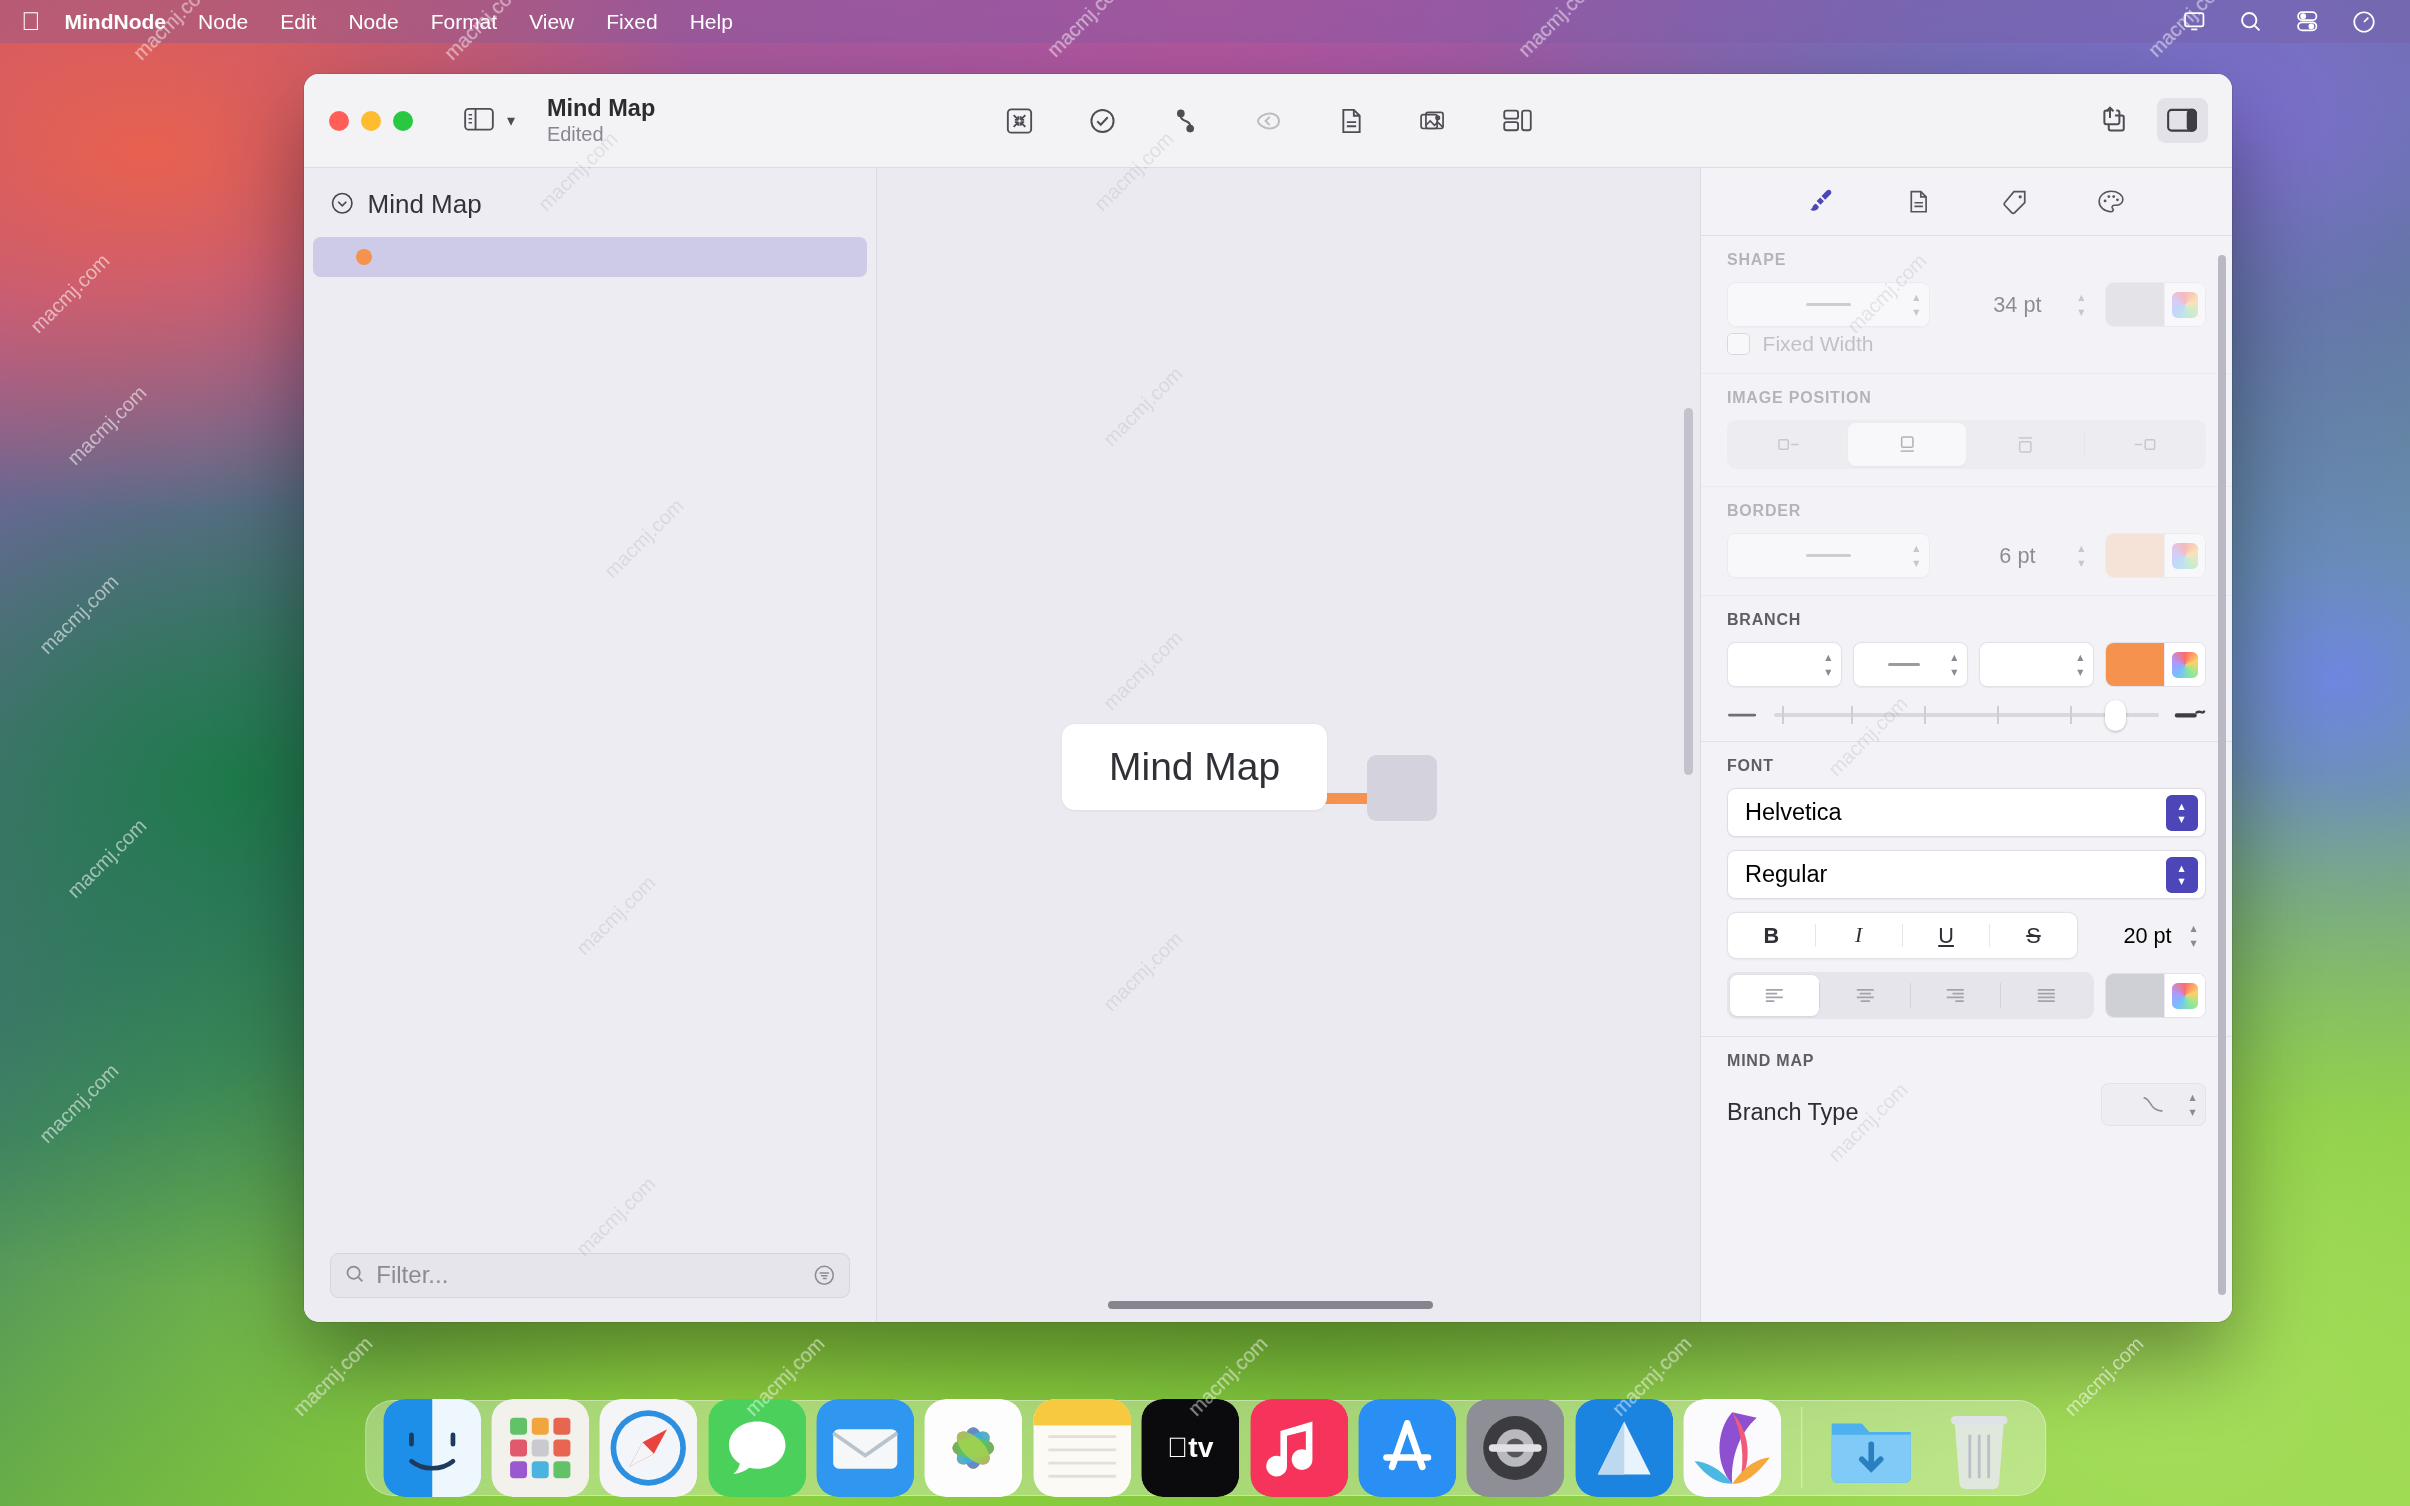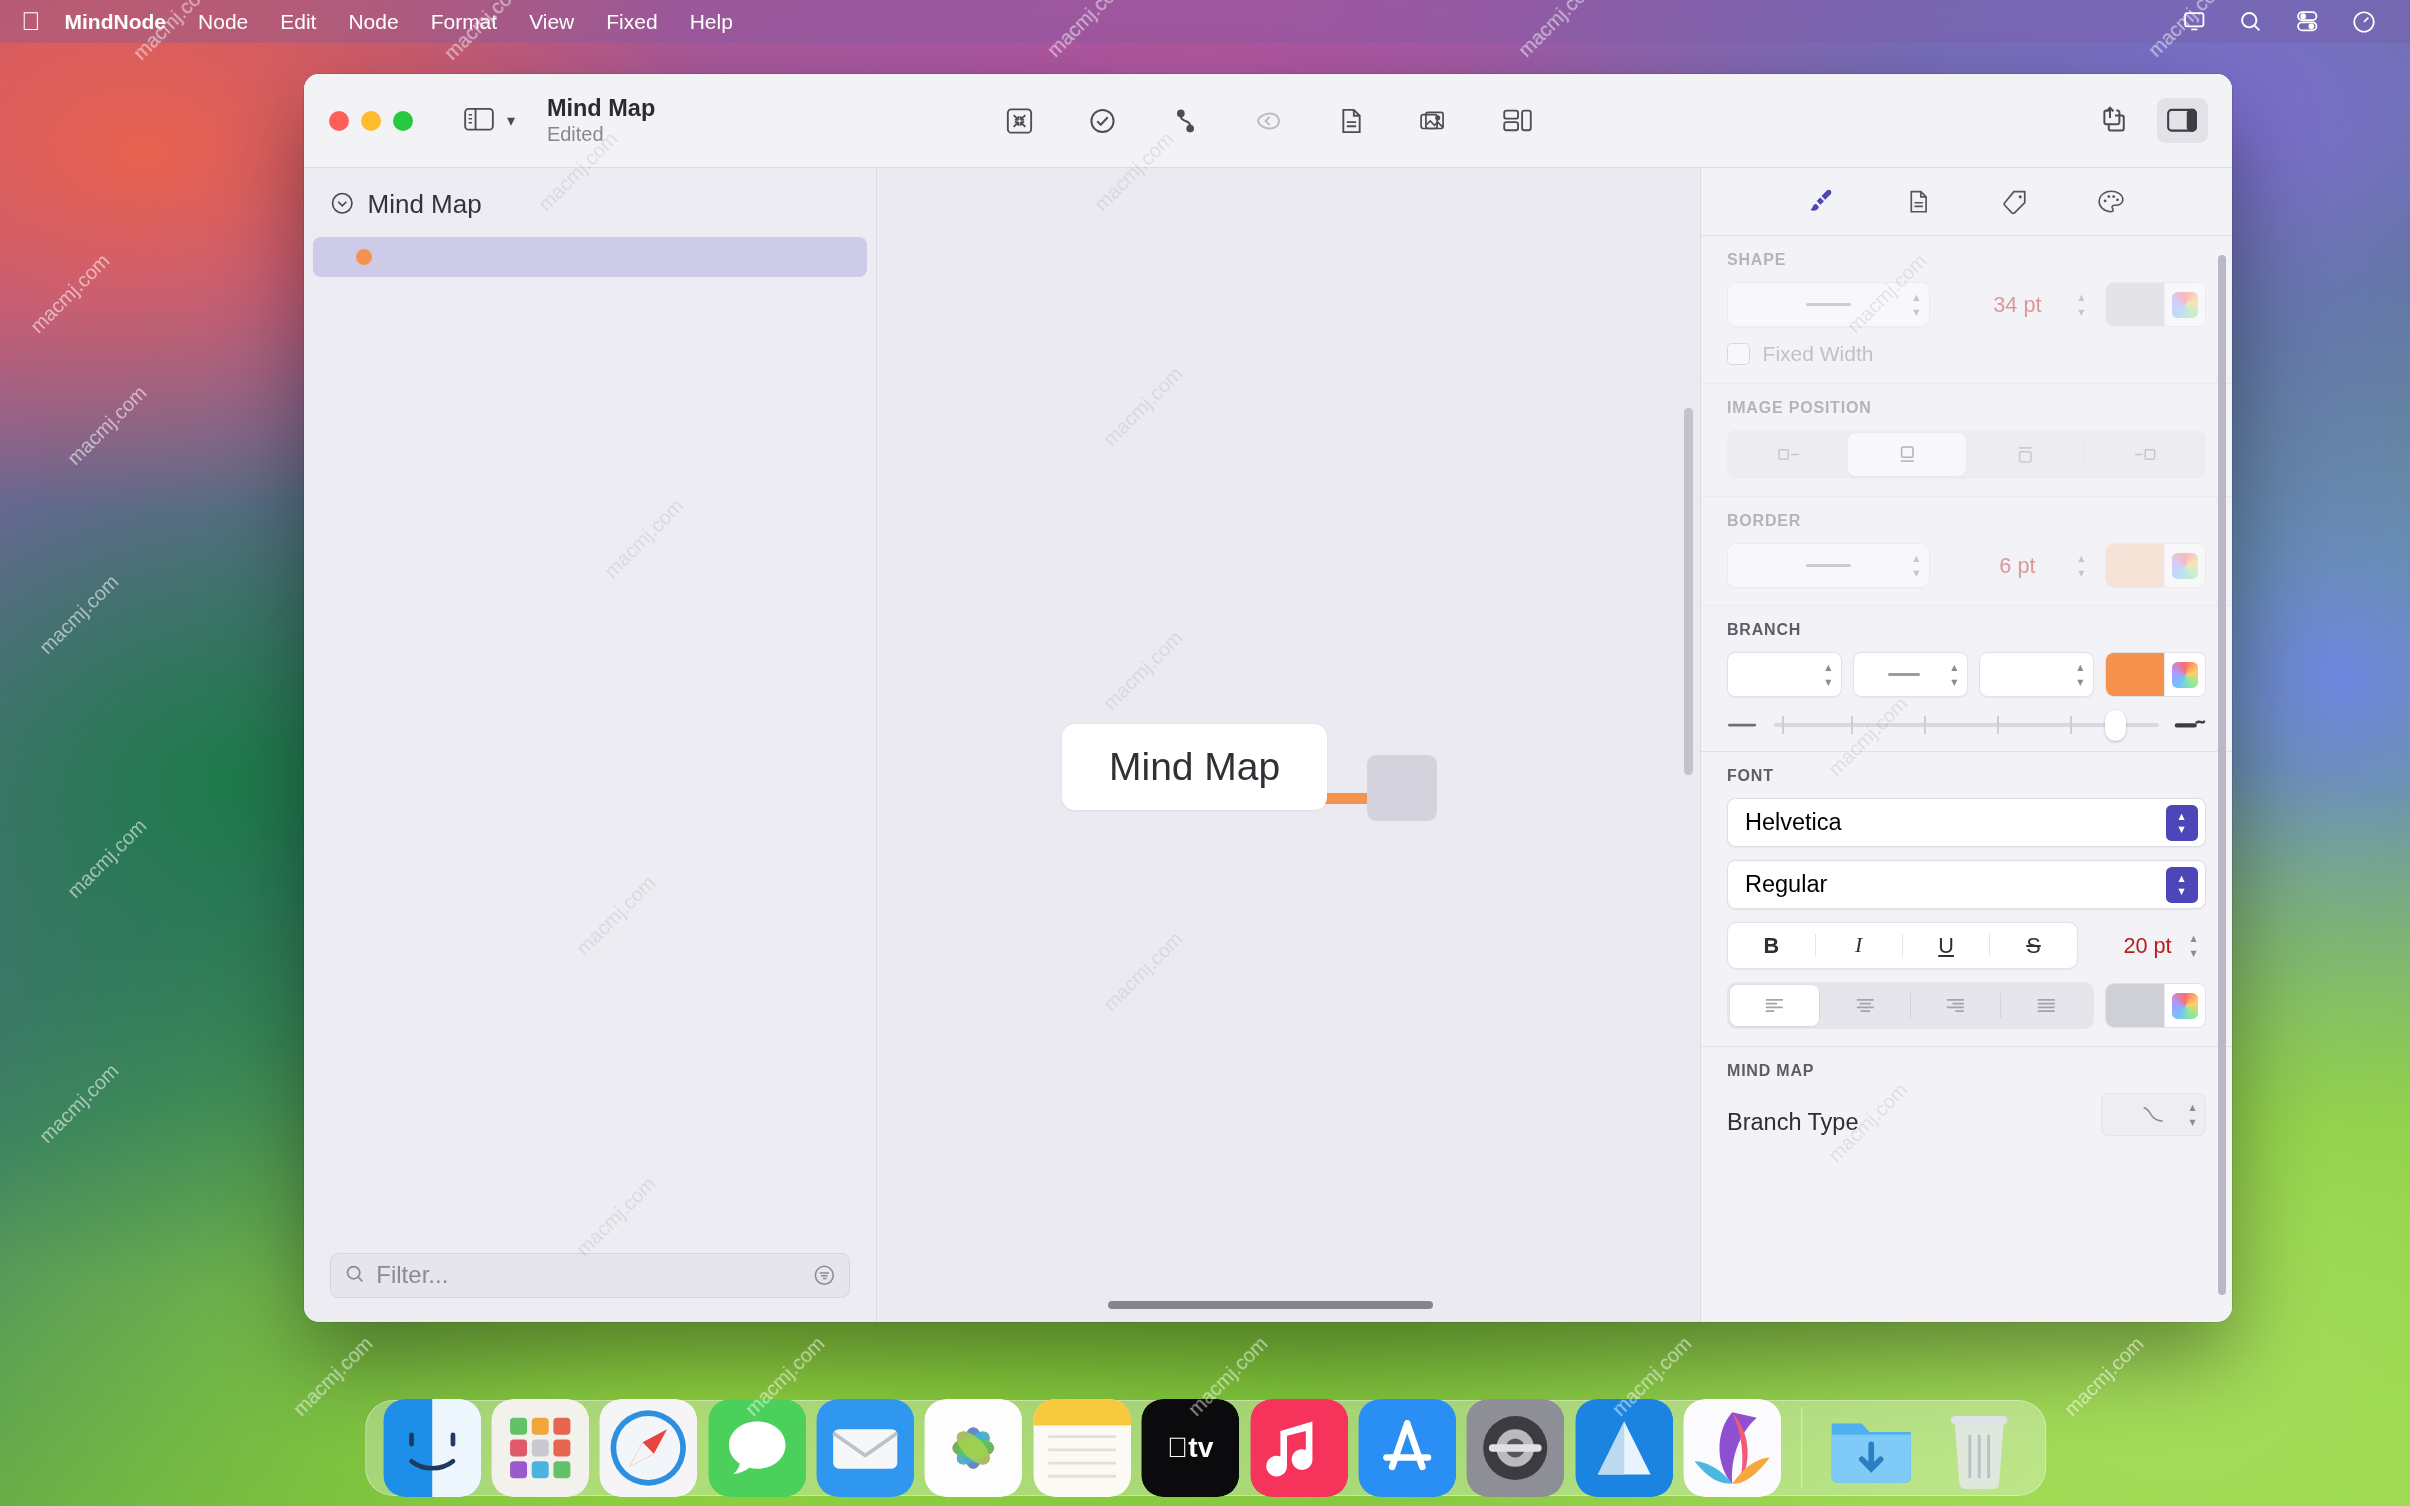--- a/index.html
+++ b/index.html
@@ -173,33 +173,33 @@
     position: relative; box-shadow: 0 0.9px 1.4px rgba(0,0,0,0.05);
   }
   .ctl.flat { background: transparent; border: none; box-shadow: none; }
   .dash { width: 45px; height: 2.8px; background: #9a9aa3; border-radius: 1.9px; }
   .dash.sm { width: 32px; }
   .stepper-glyph {
     position: absolute; right: 9.4px; top: 50%; transform: translateY(-50%);
     display: flex; flex-direction: column; gap: 2.8px; color: #8b8b94;
     font-size: 12.2px; line-height: 1;
   }
-  .num { font-size: 21.7px; color: #b91c1c; text-align: center; }
+  .num { font-size: 21.7px; color: #000000; text-align: center; }
   .swatch-group { display: flex; align-items: center; background: #fff; border-radius: 8.5px; border: 0.9px solid #e2e1e8; overflow: hidden; height: 45px; }
   .swatch { width: 58px; height: 45px; }
   .picker {
     width: 41px; height: 45px; display: flex; align-items: center; justify-content: center;
     border-left: 0.9px solid #eceaf0; background: #fff;
   }
   .picker-dot {
     width: 26px; height: 26px; border-radius: 5.6px;
     background: conic-gradient(from 0deg, #ff6b6b, #ffd166, #8ce99a, #74c0fc, #b197fc, #ff6b6b);
   }
 
-  .chk-row { display: flex; align-items: center; gap: 13px; margin-top: 15px; }
+  .chk-row { display: flex; align-items: center; gap: 13px; margin-top: 5px; }
   .chk { width: 22.6px; height: 22.6px; border-radius: 4.7px; border: 1.4px solid #b6b5bf; background: #fff; }
   .chk-label { font-size: 21px; color: #7d7d86; }
 
   .seg {
     display: flex; background: #e6e5ec; border-radius: 9.4px; padding: 2.8px; height: 49px; width: 100%;
   }
   .seg-item {
     flex: 1; display: flex; align-items: center; justify-content: center;
     border-radius: 7.5px; color: #8f8e98; position: relative;
   }

